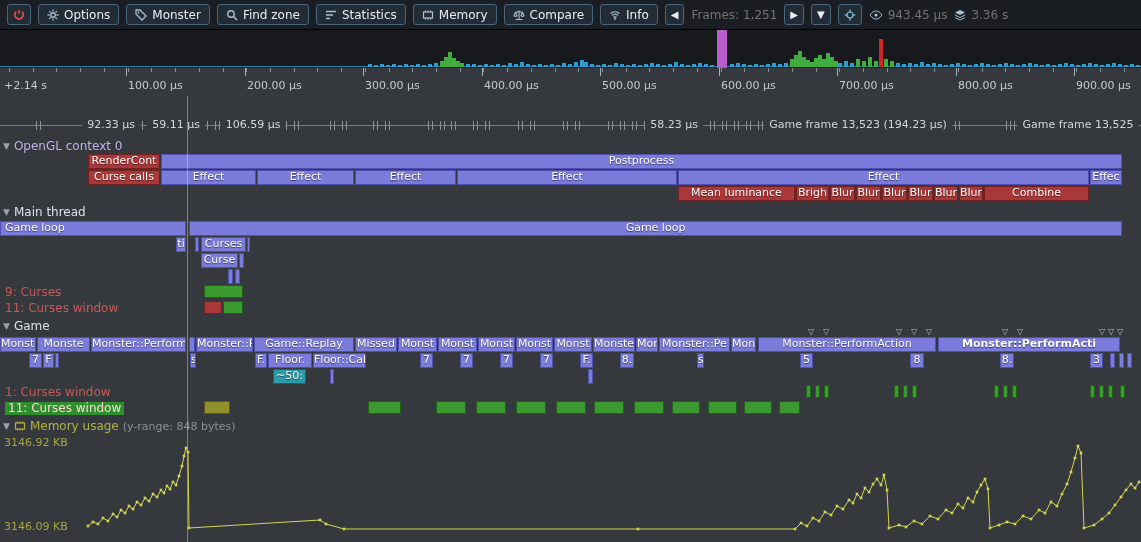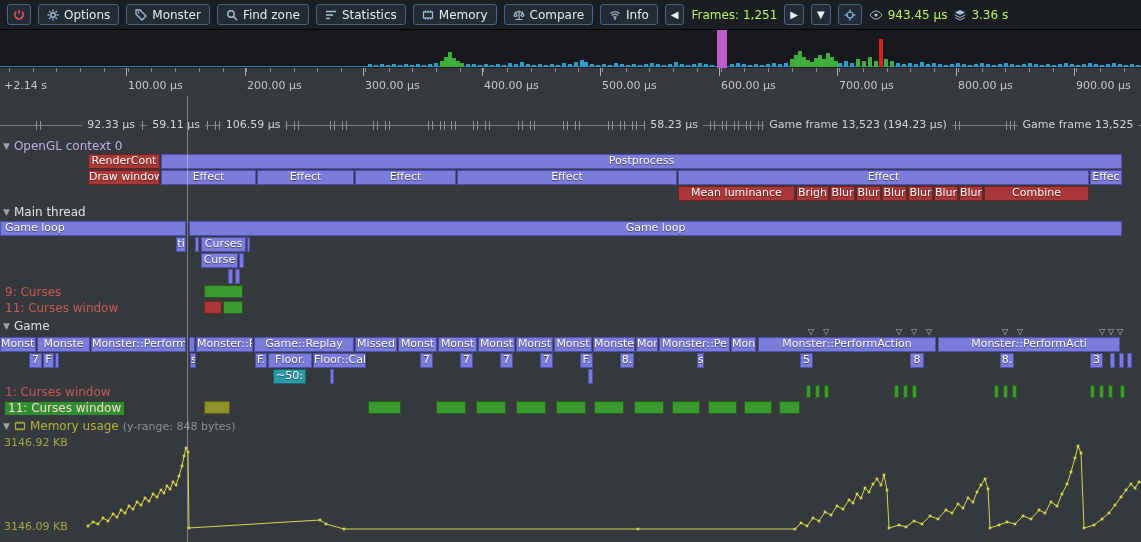--- a/index.html
+++ b/index.html
@@ -7,21 +7,21 @@
   .app{position:relative;width:1141px;height:542px;background:#35383d;overflow:hidden;
        font-family:"DejaVu Sans","Liberation Sans",sans-serif;color:#e6e9ed;}
   
   .toolbar{position:absolute;top:0;left:0;width:100%;height:30px;background:#1a1d22;
            border-bottom:1px solid #000;display:flex;align-items:center;gap:7px;padding:0 7px;}
   .btn{display:inline-flex;align-items:center;gap:5px;background:#232b35;border:1px solid #49667f;
        border-radius:3px;color:#e8eef4;font-size:12px;padding:0 8px;height:21px;cursor:default;
        font-family:inherit;white-space:nowrap}
   .btn .ic,.tb-text .ic{display:inline-flex;color:#a8c0d4;line-height:0}
   .btn.sq{padding:0 5px}
-  .tb-text{font-size:12px;color:#bef264;display:inline-flex;align-items:center;gap:5px;white-space:nowrap}
+  .tb-text{font-size:12px;color:#737373;display:inline-flex;align-items:center;gap:5px;white-space:nowrap}
   
   .histo{position:absolute;top:30px;left:0;width:1141px;height:38px;background:#17191d;}
   .hbar{position:absolute;bottom:1px;width:4px}
   .hbase{position:absolute;bottom:1px;left:0;width:100%;height:1px;background:#2f86ad}
   .hsel{position:absolute;top:0;bottom:0;background:rgba(186,92,204,0.7)}
   
   .axis{position:absolute;top:68px;left:0;width:1141px;height:28px;font-size:11px;color:#c6cad0}
   .tick{position:absolute;top:0;width:1px;background:#8b9097}
   .axlab{position:absolute;top:11px;white-space:nowrap}
   
@@ -474,21 +474,21 @@
         <span class="tri">▼</span>
         <span class="ic" style="color:#b3b340;line-height:0"><svg width="12" height="12" viewBox="0 0 12 12">
             <rect x="1.5" y="3" width="9" height="6" fill="none" stroke="currentColor" stroke-width="1.2"></rect>
             <path d="M3.5 3V1.5M6 3V1.5M8.5 3V1.5M3.5 10.5V9M6 10.5V9M8.5 10.5V9" stroke="currentColor" stroke-width="1.2"></path>
           </svg></span>
         <span style="color:#b3b340">Memory usage</span>
         <span class="note">(y-range: 848 bytes)</span>
       </div>
       <div class="zone z-r" style="left: 88px; width: 72px; top: 154px;">RenderCont</div>
       <div class="zone z-p" style="left: 161px; width: 961px; top: 154px;">Postprocess</div>
-      <div class="zone z-r" style="left: 88px; width: 72px; top: 170px;">Draw window</div>
+      <div class="zone z-r" style="left: 88px; width: 72px; top: 170px;">Curse calls</div>
       <div class="zone z-p" style="left: 161px; width: 95px; top: 170px;">Effect</div>
       <div class="zone z-p" style="left: 257px; width: 97px; top: 170px;">Effect</div>
       <div class="zone z-p" style="left: 355px; width: 101px; top: 170px;">Effect</div>
       <div class="zone z-p" style="left: 457px; width: 220px; top: 170px;">Effect</div>
       <div class="zone z-p" style="left: 678px; width: 411px; top: 170px;">Effect</div>
       <div class="zone z-p" style="left: 1090px; width: 32px; top: 170px;">Effec</div>
       <div class="zone z-r" style="left: 678px; width: 117px; top: 186px;">Mean luminance</div>
       <div class="zone z-r" style="left: 796px; width: 33px; top: 186px;">Brigh</div>
       <div class="zone z-r" style="left: 830px; width: 25px; top: 186px;">Blur</div>
       <div class="zone z-r" style="left: 856px; width: 25px; top: 186px;">Blur</div>
@@ -520,21 +520,21 @@
       <div class="zone z-p" style="left: 398px; width: 39px; top: 337px;">Monst</div>
       <div class="zone z-p" style="left: 438px; width: 39px; top: 337px;">Monst</div>
       <div class="zone z-p" style="left: 478px; width: 37px; top: 337px;">Monst</div>
       <div class="zone z-p" style="left: 516px; width: 37px; top: 337px;">Monst</div>
       <div class="zone z-p" style="left: 554px; width: 38px; top: 337px;">Monst</div>
       <div class="zone z-p" style="left: 593px; width: 42px; top: 337px;">Monste</div>
       <div class="zone z-p" style="left: 636px; width: 22px; top: 337px;">Mons</div>
       <div class="zone z-p" style="left: 659px; width: 71px; top: 337px;">Monster::Pe</div>
       <div class="zone z-p" style="left: 731px; width: 25px; top: 337px;">Mons</div>
       <div class="zone z-p" style="left: 758px; width: 178px; top: 337px;">Monster::PerformAction</div>
-      <div class="zone z-p" style="left: 938px; width: 182px; top: 337px;">Monster::PerformActi</div>
+      <div class="zone z-p" style="left: 938px; width: 182px; top: 337px; font-weight: bold;">Monster::PerformActi</div>
       <div class="zone z-p" style="left: 29px; width: 13px; top: 353px;">7</div>
       <div class="zone z-p" style="left: 43px; width: 11px; top: 353px;">F</div>
       <div class="zone z-p" style="left: 55px; width: 4px; top: 353px;"></div>
       <div class="zone z-p" style="left: 190px; width: 6px; top: 353px;">s</div>
       <div class="zone z-p" style="left: 255px; width: 12px; top: 353px;">F.</div>
       <div class="zone z-p" style="left: 268px; width: 44px; top: 353px;">Floor.</div>
       <div class="zone z-p" style="left: 313px; width: 53px; top: 353px;">Floor::Calc</div>
       <div class="zone z-p" style="left: 420px; width: 13px; top: 353px;">7</div>
       <div class="zone z-p" style="left: 460px; width: 13px; top: 353px;">7</div>
       <div class="zone z-p" style="left: 500px; width: 13px; top: 353px;">7</div>

